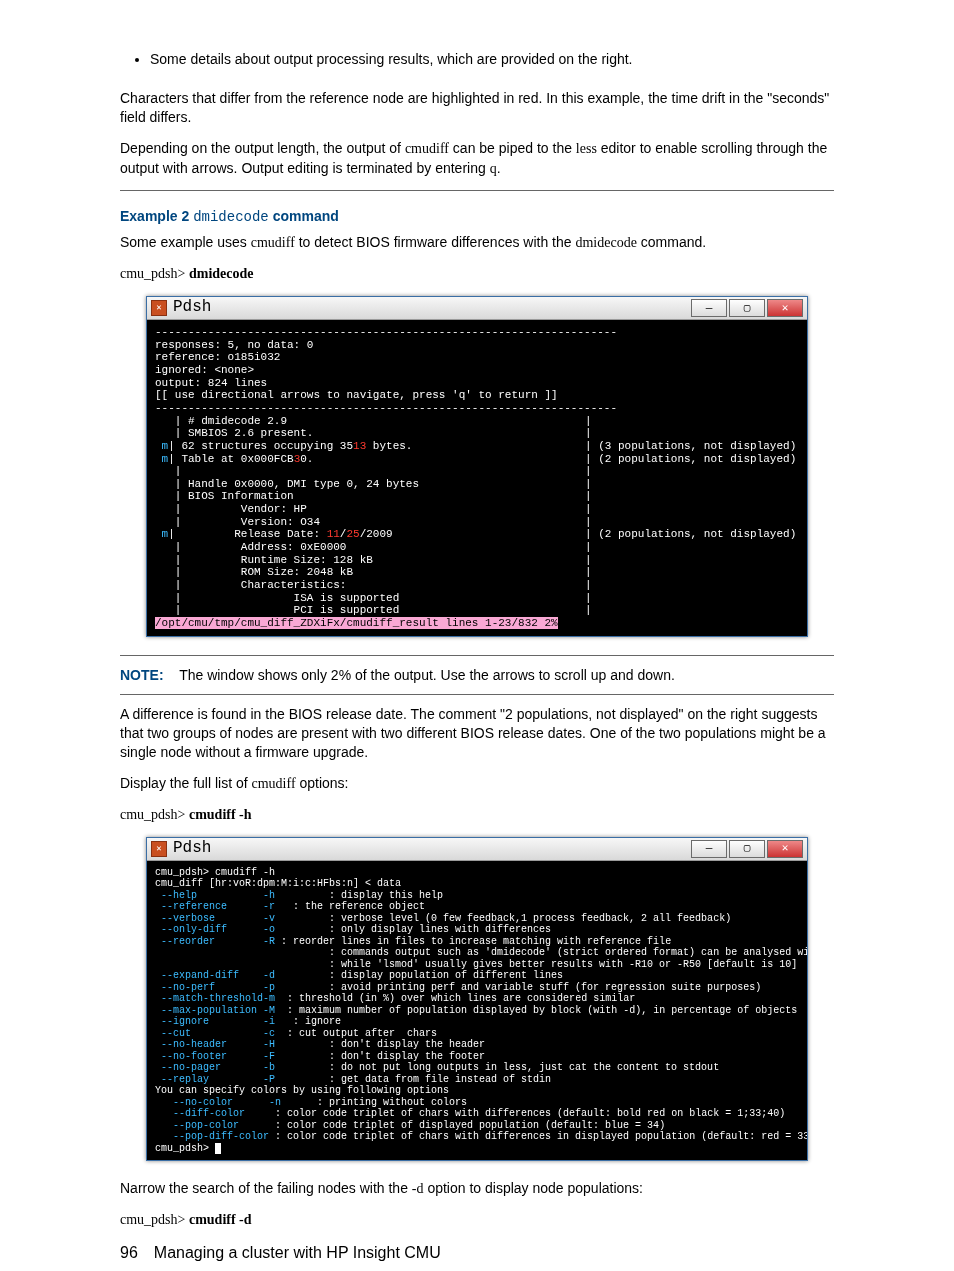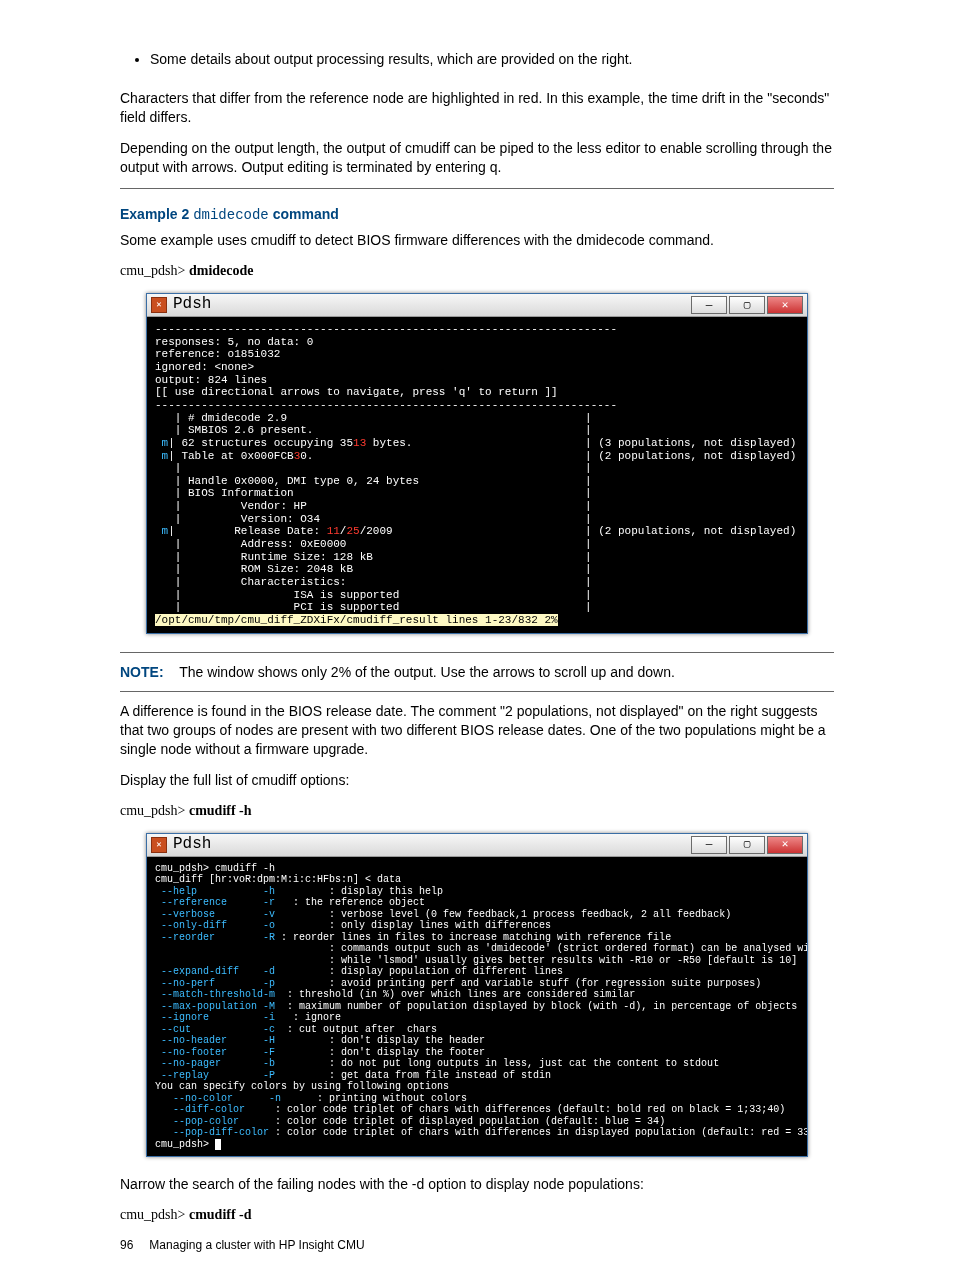--- a/index.html
+++ b/index.html
@@ -12,26 +12,26 @@
     width:954px;
     box-sizing:border-box;
     line-height:1.35;
   }
   ul.bullet{margin:0 0 10px 30px;padding:0}
   ul.bullet li{margin-bottom:20px}
   p{margin:4px 0 12px 0}
   hr{border:none;border-top:1px solid #666;margin:6px 0 10px 0}
   .example-title{color:#00467f;font-weight:bold;margin:16px 0 6px 0}
   .example-title .code{color:#00467f;font-family:"Courier New",monospace;font-weight:normal}
-  .mono{font-family:Liberation Sans, sans-serif}
+  .mono{font-family:Liberation Serif, serif}
   .prompt-line{font-family:Liberation Serif, serif;margin:4px 0 12px 0}
   .prompt-line .cmd{font-weight:bold}
   .note-label{color:#00467f;font-weight:bold}
   .note-row{margin:8px 0 10px 0}
-  .footer{font-size:12px;}
+  .footer{font-size:16px;}
   .footer .pn{margin-right:16px}
 
   
   .xterm{
     width:660px;
     margin:8px auto 18px auto;
     border:1px solid #3a6ea5;
     box-shadow:0 0 4px #888;
     font-family:"Lucida Console","Courier New",monospace;
     font-size:11px;
@@ -61,21 +61,21 @@
   }
   .xterm .titlebar .wbtn.close{background:linear-gradient(#e88,#c33);color:#fff;font-weight:bold}
   .xterm .body{
     padding:6px 8px 6px 8px;
     white-space:pre;
     line-height:1.15;
     overflow:hidden;
   }
   .xterm .body .hlred{color:#ff3b30}
   .xterm .body .m{color:#3cbcff}
-  .xterm .body .status{background:#fef9c3;color:#000}
+  .xterm .body .status{background:#f9a8d4;color:#000}
   .xterm .body .row{display:flex}
   .xterm .body .row .left{width:430px}
   .xterm .body .row .right{flex:1}
   .xterm.small{font-size:10px;width:660px}
   .xterm.small .body{line-height:1.15}
   .opt{color:#3cbcff}
   .desc{color:#fff}
 </style>
 </head>
 <body>

